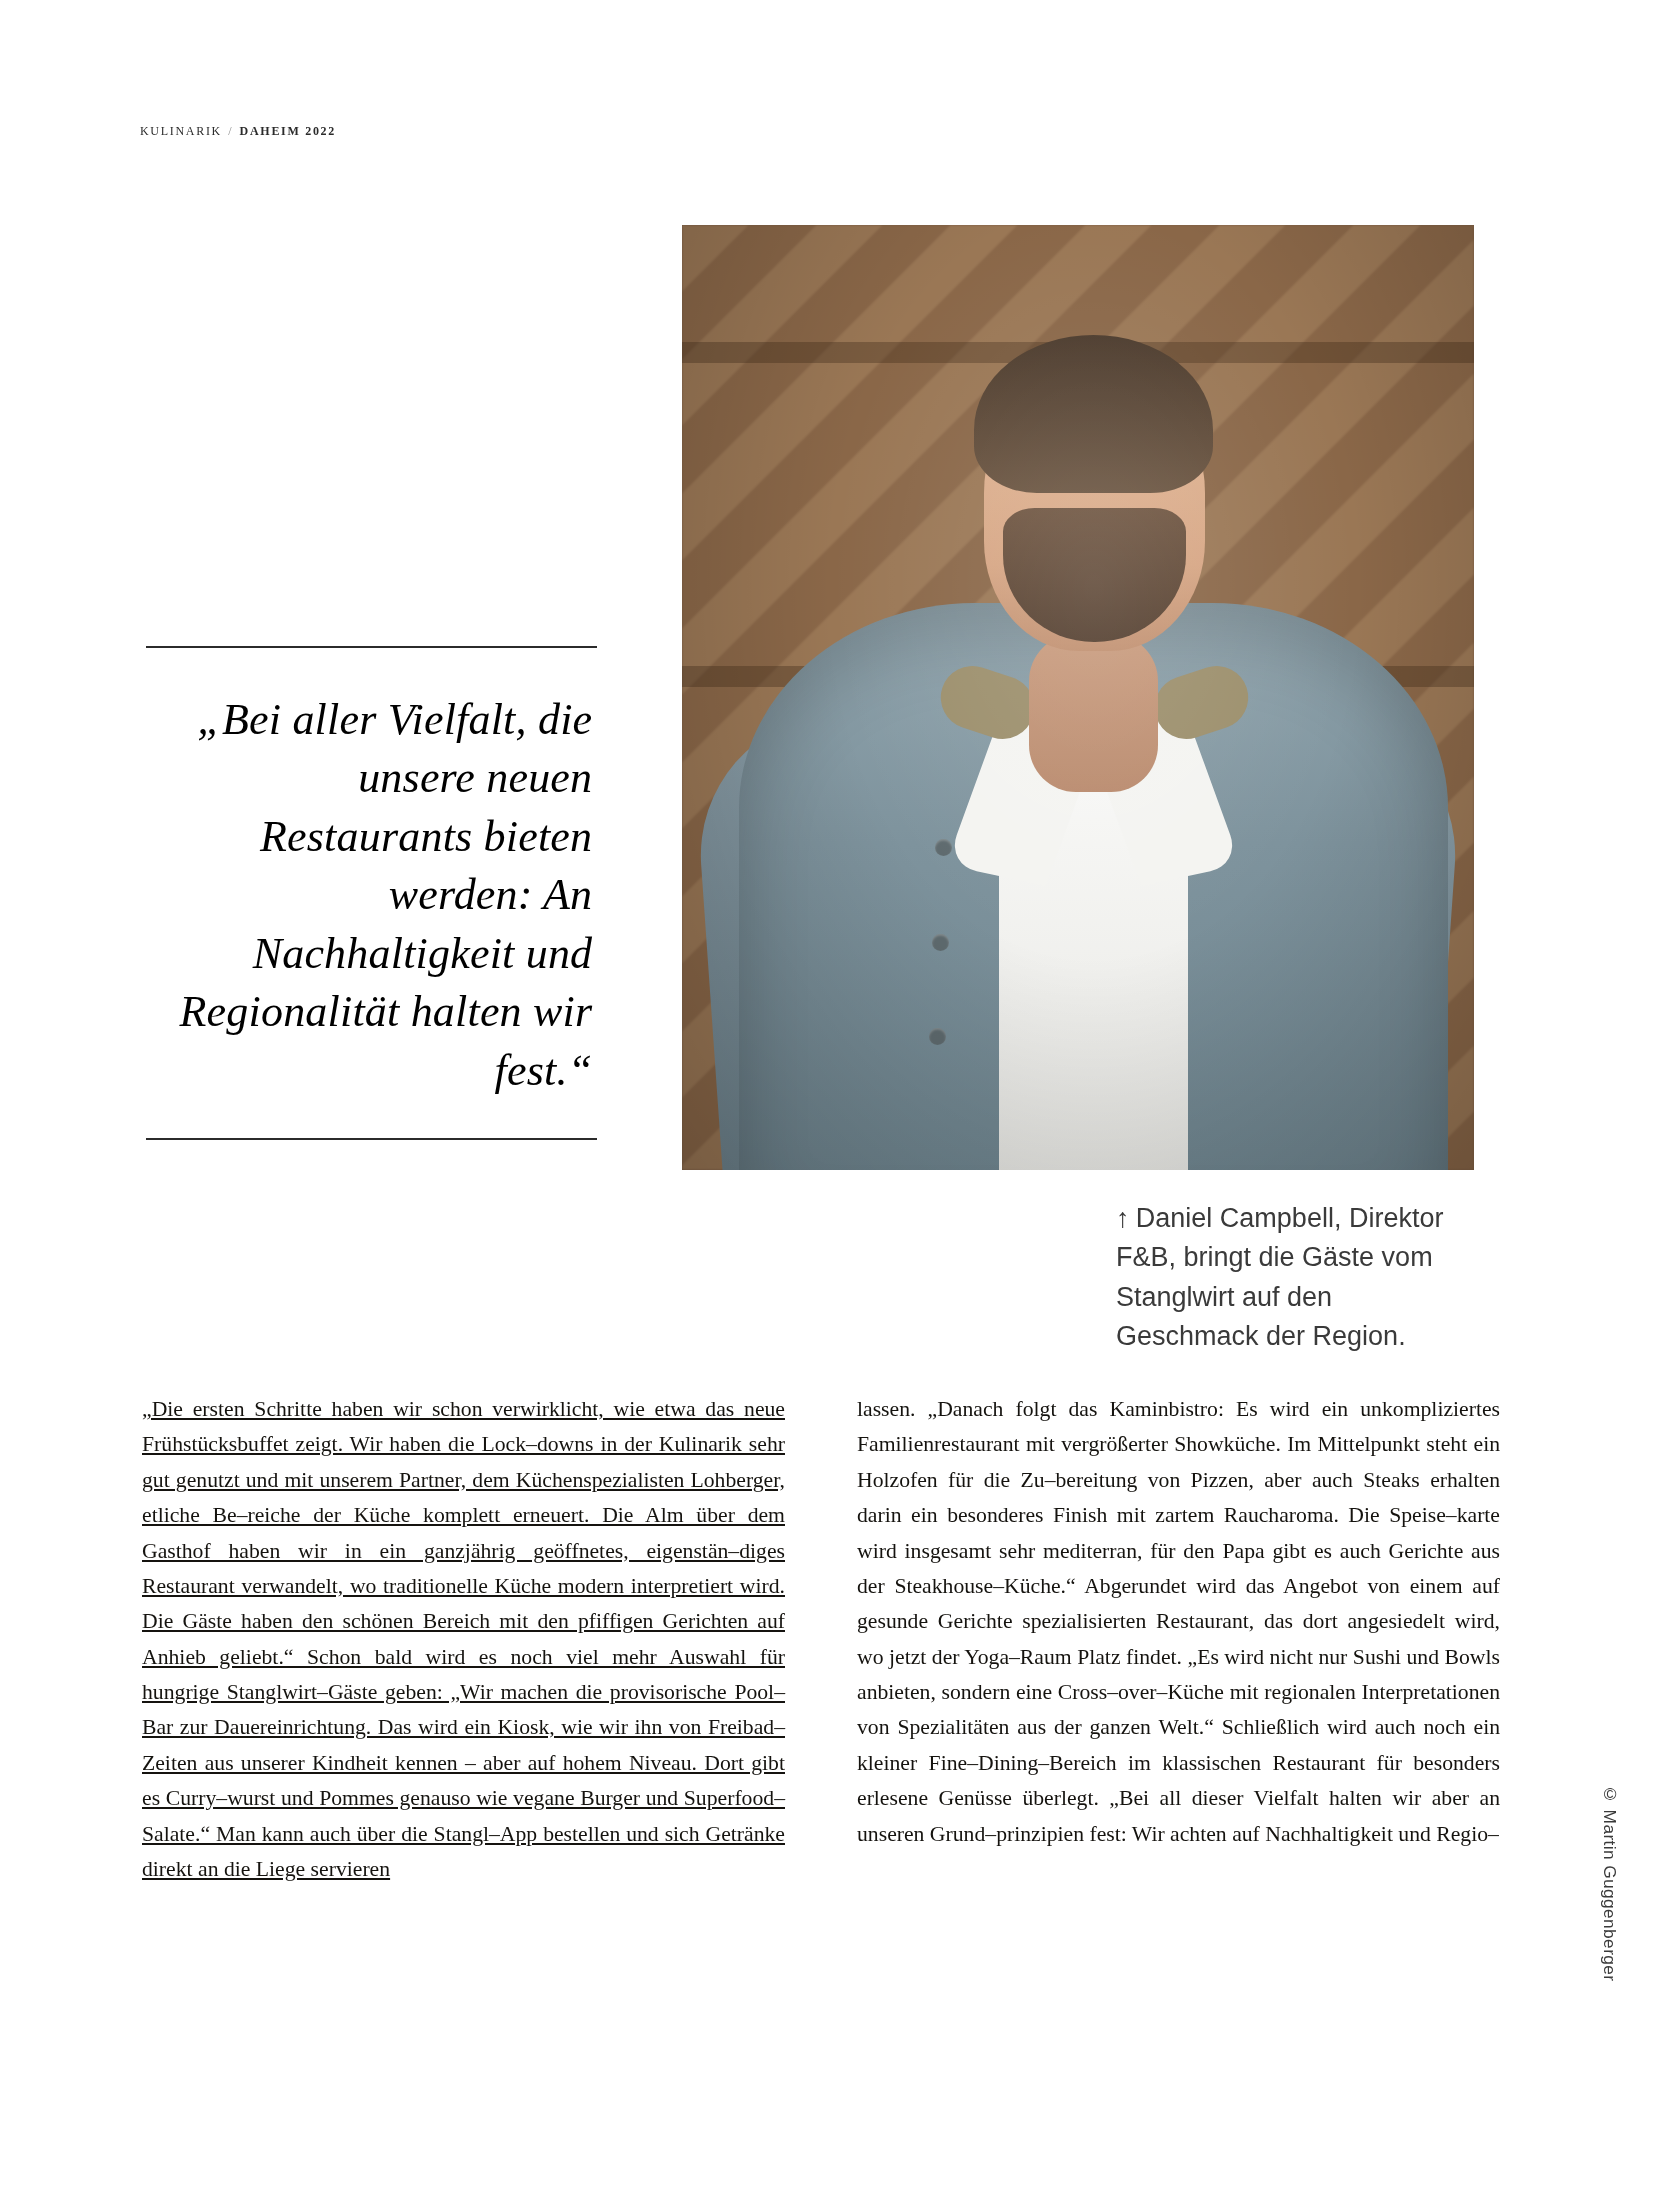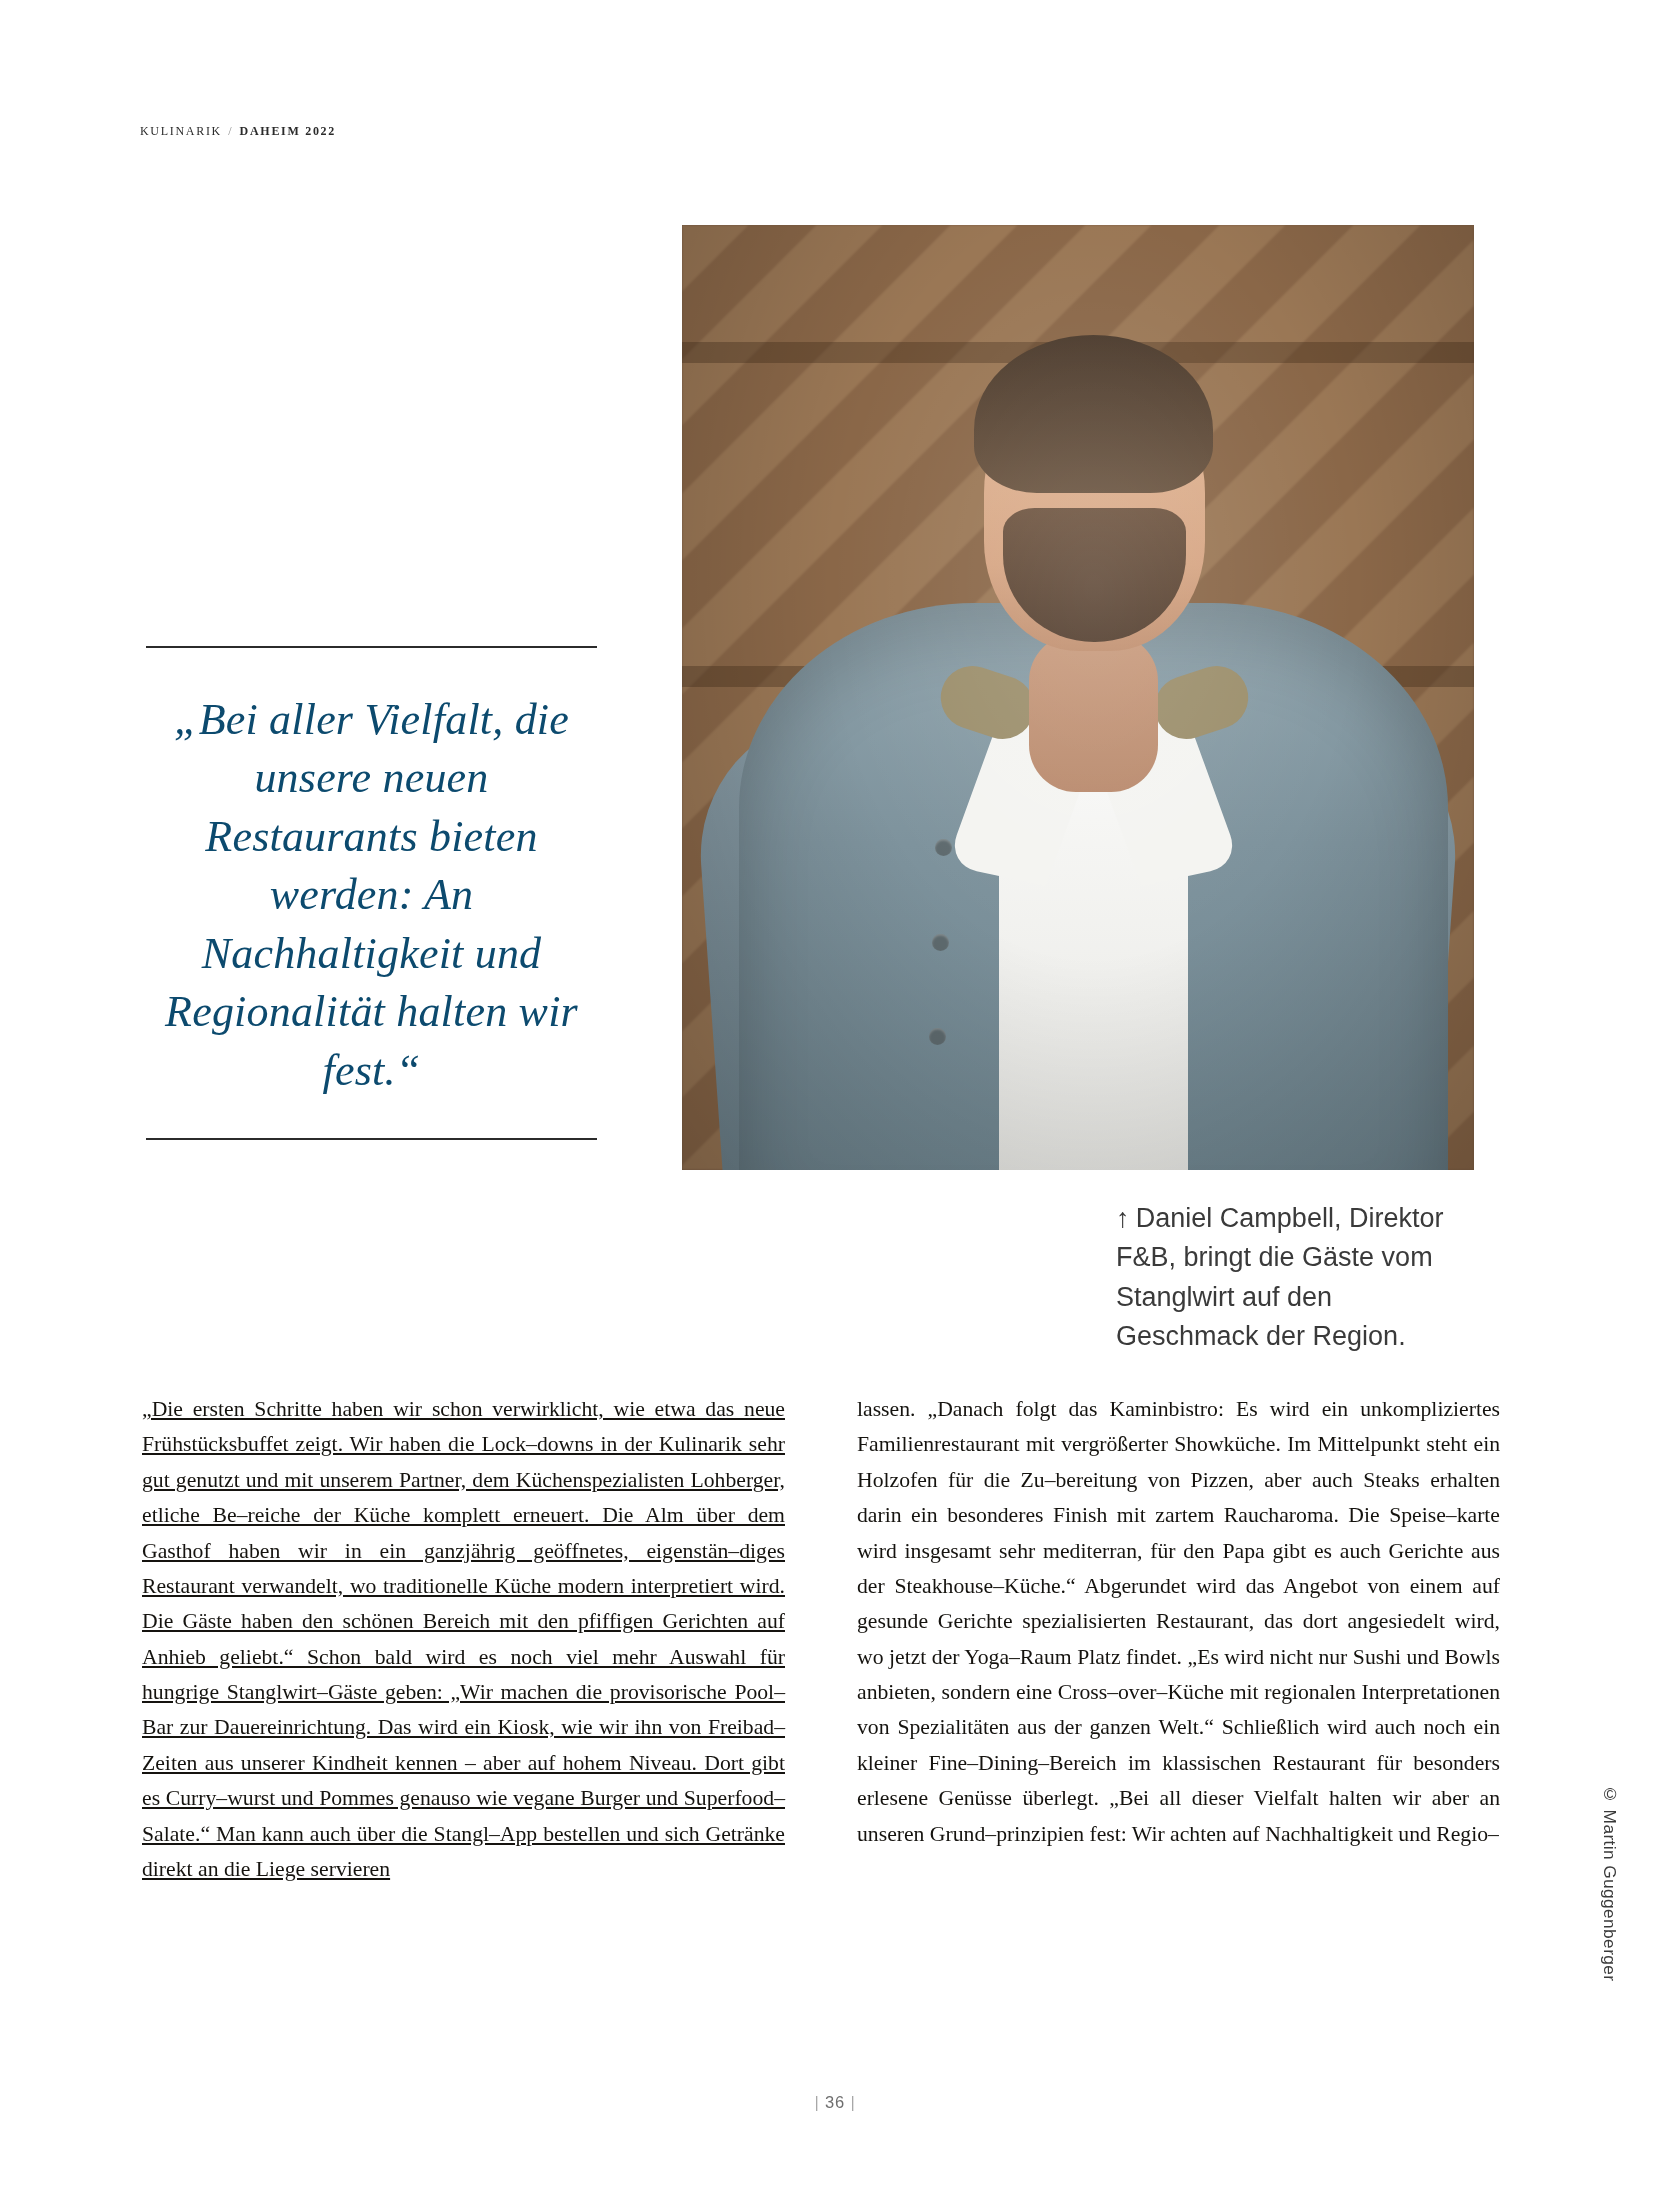--- a/index.html
+++ b/index.html
@@ -57,22 +57,22 @@
     background: #2b2b2b;
   }
   .pq-rule.bottom {
     margin-top: 0;
   }
   .pullquote {
     font-family: "Liberation Serif", serif;
     font-style: italic;
     font-size: 44px;
     line-height: 1.33;
-    text-align: center;
-    color: #0c4a6e;
+    text-align: right;
+    color: #000000;
     padding: 43px 4.7px 38px 4.7px;
     letter-spacing: 0.2px;
   }
 
   
   .photo {
     position: absolute;
     left: 682px;
     top: 225px;
     width: 792px;
@@ -338,18 +338,15 @@
 
   <div class="col col-left">
     <p>„Die ersten Schritte haben wir schon verwirklicht, wie etwa das neue Frühstücksbuffet zeigt. Wir haben die Lock–downs in der Kulinarik sehr gut genutzt und mit unserem Partner, dem Küchenspezialisten Lohberger, etliche Be–reiche der Küche komplett erneuert. Die Alm über dem Gasthof haben wir in ein ganzjährig geöffnetes, eigenstän–diges Restaurant verwandelt, wo traditionelle Küche modern interpretiert wird. Die Gäste haben den schönen Bereich mit den pfiffigen Gerichten auf Anhieb geliebt.“ Schon bald wird es noch viel mehr Auswahl für hungrige Stanglwirt–Gäste geben: „Wir machen die provisorische Pool–Bar zur Dauereinrichtung. Das wird ein Kiosk, wie wir ihn von Freibad–Zeiten aus unserer Kindheit kennen – aber auf hohem Niveau. Dort gibt es Curry–wurst und Pommes genauso wie vegane Burger und Superfood–Salate.“ Man kann auch über die Stangl–App bestellen und sich Getränke direkt an die Liege servieren</p>
   </div>
   <div class="col col-right">
     <p>lassen. „Danach folgt das Kaminbistro: Es wird ein unkompliziertes Familienrestaurant mit vergrößerter Showküche. Im Mittelpunkt steht ein Holzofen für die Zu–bereitung von Pizzen, aber auch Steaks erhalten darin ein besonderes Finish mit zartem Raucharoma. Die Speise–karte wird insgesamt sehr mediterran, für den Papa gibt es auch Gerichte aus der Steakhouse–Küche.“ Abgerundet wird das Angebot von einem auf gesunde Gerichte spezialisierten Restaurant, das dort angesiedelt wird, wo jetzt der Yoga–Raum Platz findet. „Es wird nicht nur Sushi und Bowls anbieten, sondern eine Cross–over–Küche mit regionalen Interpretationen von Spezialitäten aus der ganzen Welt.“ Schließlich wird auch noch ein kleiner Fine–Dining–Bereich im klassischen Restaurant für besonders erlesene Genüsse überlegt. „Bei all dieser Vielfalt halten wir aber an unseren Grund–prinzipien fest: Wir achten auf Nachhaltigkeit und Regio–</p>
   </div>
 
   <div class="credit">© Martin Guggenberger</div>
 
-  <div class="folio">
-    <span class="bracket">|</span><span>36</span><span class="bracket">|</span>
-  </div>
 
 </div>
 
 
 </body></html>

